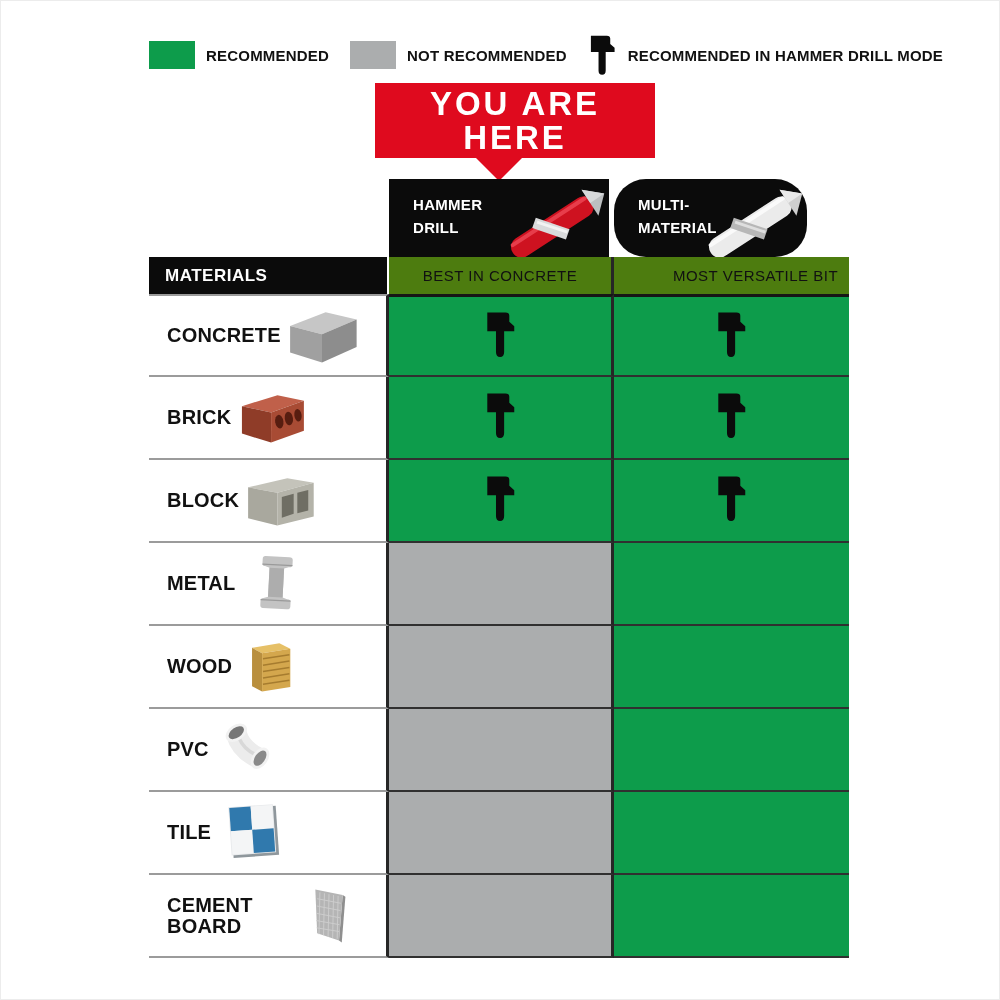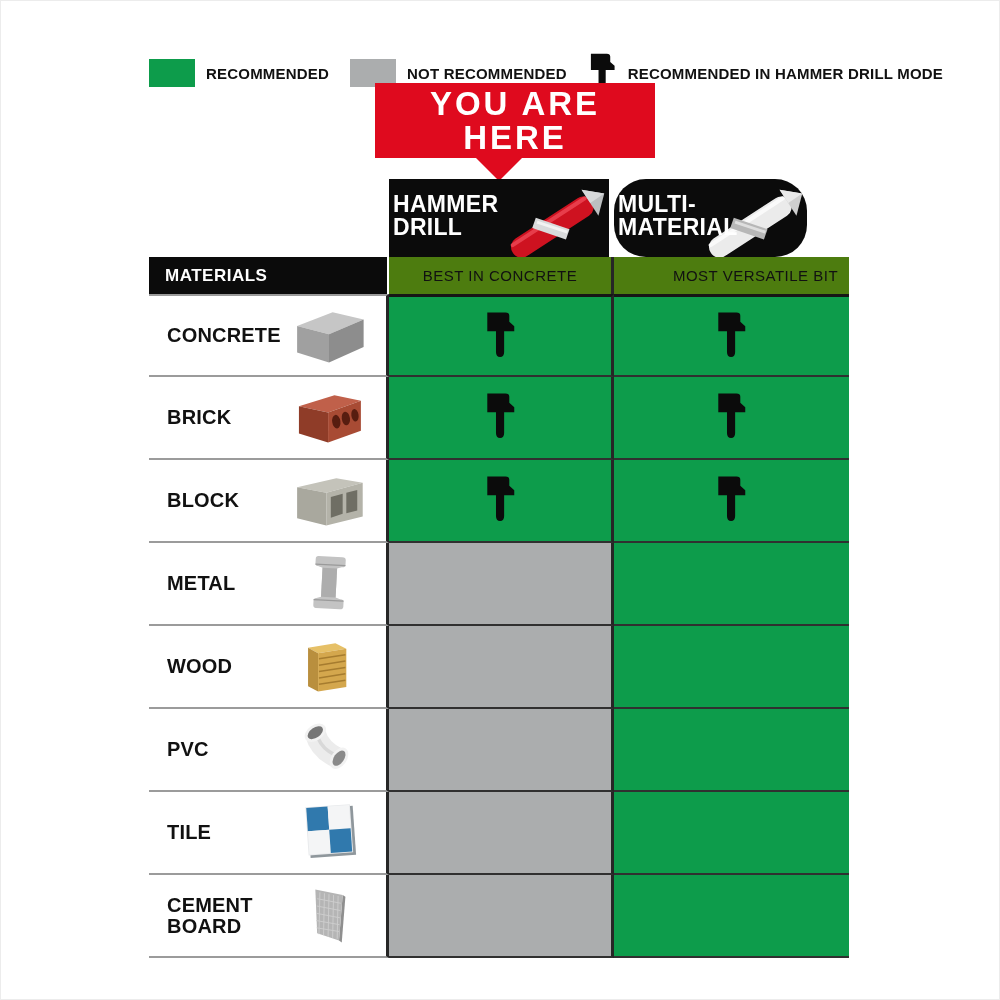--- a/index.html
+++ b/index.html
@@ -4,60 +4,60 @@
 <style>
   html,body{margin:0;padding:0;}
   body{
     width:1000px;height:1000px;background:#ffffff;position:relative;
     font-family:"Liberation Sans", sans-serif;color:#111;
     overflow:hidden;
   }
   .page{position:absolute;inset:0;border:1px solid #ececec;box-sizing:border-box;background:#fff;}
 
   
-  .legend{position:absolute;left:148px;top:46px;height:52px;display:flex;align-items:center;}
+  .legend{position:absolute;left:148px;top:28px;height:52px;display:flex;align-items:center;}
   .legend-group{display:flex;align-items:center;margin-right:21px;}
   .swatch{width:46px;height:28px;margin-right:11px;flex:0 0 auto;}
   .swatch.green{background:var(--green);}
   .swatch.gray{background:var(--gray);}
   .legend-hammer-slot{width:29px;height:46px;margin-right:11px;flex:0 0 auto;}
   .legend-label{font-size:15px;font-weight:bold;letter-spacing:0.2px;white-space:nowrap;}
 
   
   .banner{position:absolute;left:374px;top:82px;width:280px;height:75px;background:var(--red);
     display:flex;flex-direction:column;align-items:center;justify-content:center;z-index:0;}
   .banner-line{color:#fff;font-size:33px;font-weight:bold;letter-spacing:3px;line-height:34px;white-space:nowrap;}
   .banner-arrow{position:absolute;left:101px;top:75px;width:0;height:0;
     border-left:23px solid transparent;border-right:23px solid transparent;
     border-top:23px solid var(--red);}
 
   
   .col-headers{position:absolute;left:388px;top:178px;display:flex;z-index:1;}
   .header-black{height:78px;background:var(--black);position:relative;overflow:hidden;}
   .header-black.h1{width:220px;margin-right:5px;}
   .header-black.h2{width:193px;border-radius:32px;}
-  .header-title{position:absolute;left:4px;top:14px;z-index:2;color:#fff;font-size:23px;
+  .header-title{position:absolute;left:24px;top:14px;z-index:2;color:#fff;font-size:15px;
     font-weight:bold;line-height:23px;letter-spacing:0.3px;}
   .bit-slot{position:absolute;right:-6px;top:0;width:112px;height:78px;z-index:1;}
 
   .subheaders{position:absolute;left:388px;top:256px;display:flex;}
   .subheader{height:37px;background:#4d7c0f;display:flex;align-items:center;justify-content:center;
     font-size:15px;font-weight:normal;letter-spacing:0.5px;box-sizing:border-box;}
   .subheader.s1{width:225px;border-right:3px solid #262626;}
   .subheader.s2{width:235px;padding-left:48px;}
 
   .materials-bar{position:absolute;left:148px;top:256px;width:238px;height:38px;background:var(--black);
     color:#fff;font-size:17px;font-weight:bold;letter-spacing:0.5px;display:flex;align-items:center;
     padding-left:16px;box-sizing:border-box;}
 
   
   .table-grid{position:absolute;left:148px;top:293px;display:grid;
     grid-template-columns:240px 225px 235px;grid-auto-rows:83px;}
   .label-cell{background:#fff;border-right:3px solid #262626;border-bottom:2px solid #9b9b9b;
-    display:flex;align-items:center;justify-content:space-between;
+    display:flex;align-items:center;justify-content:flex-start;
     padding:0 16px 0 18px;box-sizing:border-box;}
   .material-label{font-size:20px;font-weight:bold;letter-spacing:0.2px;line-height:21px;max-width:122px;}
   .material-icon{width:82px;height:66px;flex:0 0 auto;}
   .material-icon svg{width:100%;height:100%;}
   .status-cell{display:flex;align-items:center;justify-content:center;
     border-bottom:2px solid #303030;box-sizing:border-box;}
   .status-cell.col-0{border-right:3px solid #262626;}
   .cell-green{background:var(--green);}
   .cell-gray{background:var(--gray);}
   .table-grid > *:nth-child(-n+3){border-top:3px solid #161616;}

